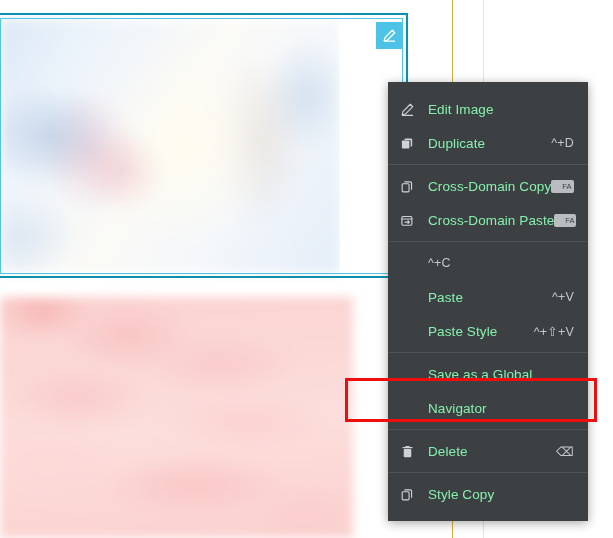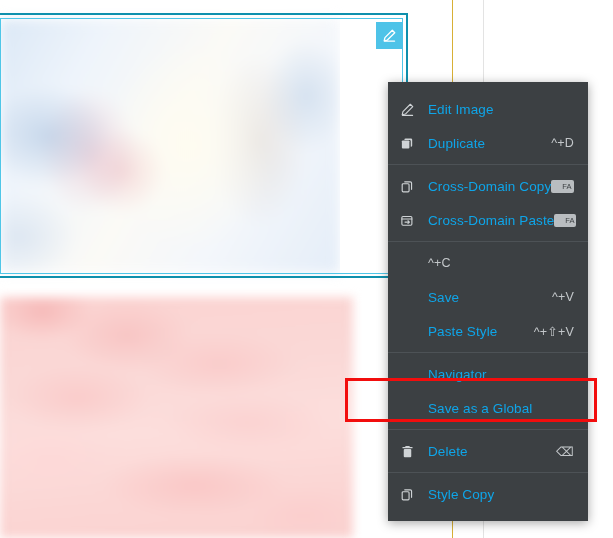--- a/index.html
+++ b/index.html
@@ -142,21 +142,21 @@
     display: flex;
     align-items: center;
     justify-content: flex-start;
     margin-right: 8px;
     color: #cfd3d6;
   }
   .ctx-icon.spacer { visibility: hidden; }
   .ctx-label {
     flex: 1;
     font-size: 13.5px;
-    color: #0ea5e9;
+    color: #86efac;
     letter-spacing: 0.1px;
     white-space: nowrap;
   }
   .ctx-shortcut {
     font-size: 12.5px;
     color: #c3c7ca;
     white-space: nowrap;
     letter-spacing: 0.2px;
   }
   .ctx-badge {
@@ -259,38 +259,38 @@
         </div>
       </div>
       <div class="ctx-sep"></div>
       <div class="ctx-group">
         <div class="ctx-item">
           <span class="ctx-icon spacer"></span>
           <span class="ctx-shortcut">^+C</span>
         </div>
         <div class="ctx-item">
           <span class="ctx-icon spacer"></span>
-          <span class="ctx-label">Save</span>
+          <span class="ctx-label">Paste</span>
           <span class="ctx-shortcut">^+V</span>
         </div>
         <div class="ctx-item">
           <span class="ctx-icon spacer"></span>
           <span class="ctx-label">Paste Style</span>
           <span class="ctx-shortcut">^+⇧+V</span>
         </div>
       </div>
       <div class="ctx-sep"></div>
       <div class="ctx-group">
         <div class="ctx-item">
           <span class="ctx-icon spacer"></span>
+          <span class="ctx-label">Save as a Global</span>
+        </div>
+        <div class="ctx-item">
+          <span class="ctx-icon spacer"></span>
           <span class="ctx-label">Navigator</span>
-        </div>
-        <div class="ctx-item">
-          <span class="ctx-icon spacer"></span>
-          <span class="ctx-label">Save as a Global</span>
         </div>
       </div>
       <div class="ctx-sep"></div>
       <div class="ctx-group">
         <div class="ctx-item">
           <span class="ctx-icon">
             <svg xmlns="http://www.w3.org/2000/svg" width="15" height="15" viewBox="0 0 24 24" fill="currentColor">
               <path d="M9 3h6l.8 1.6H20v2H4v-2h4.2z"></path>
               <rect x="6" y="8" width="12" height="13" rx="1.6"></rect>
             </svg>

